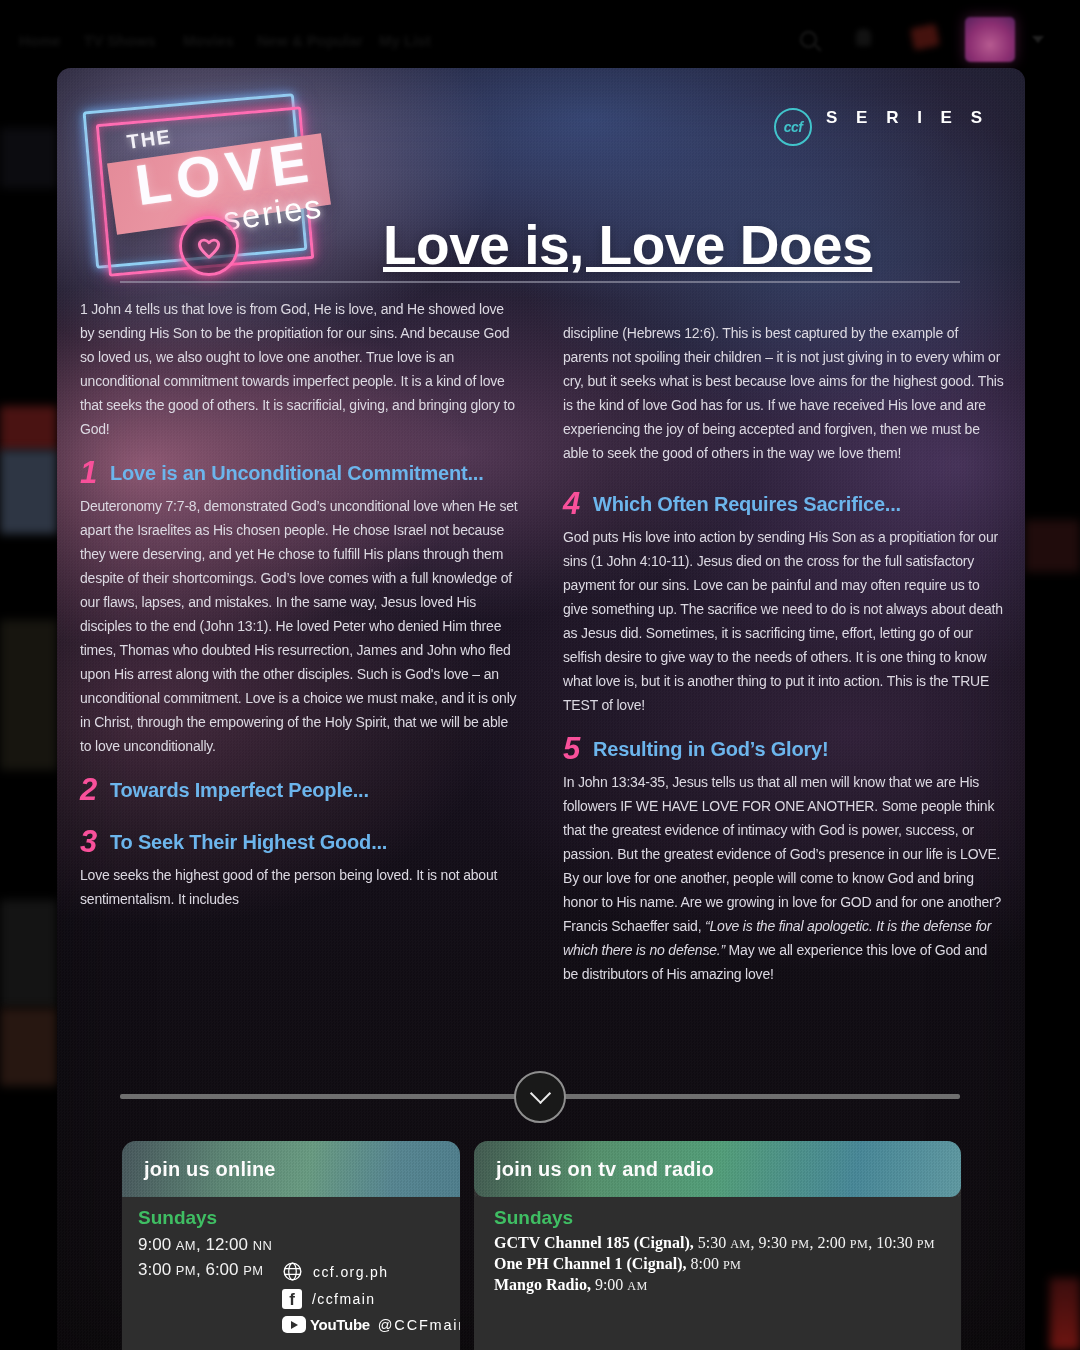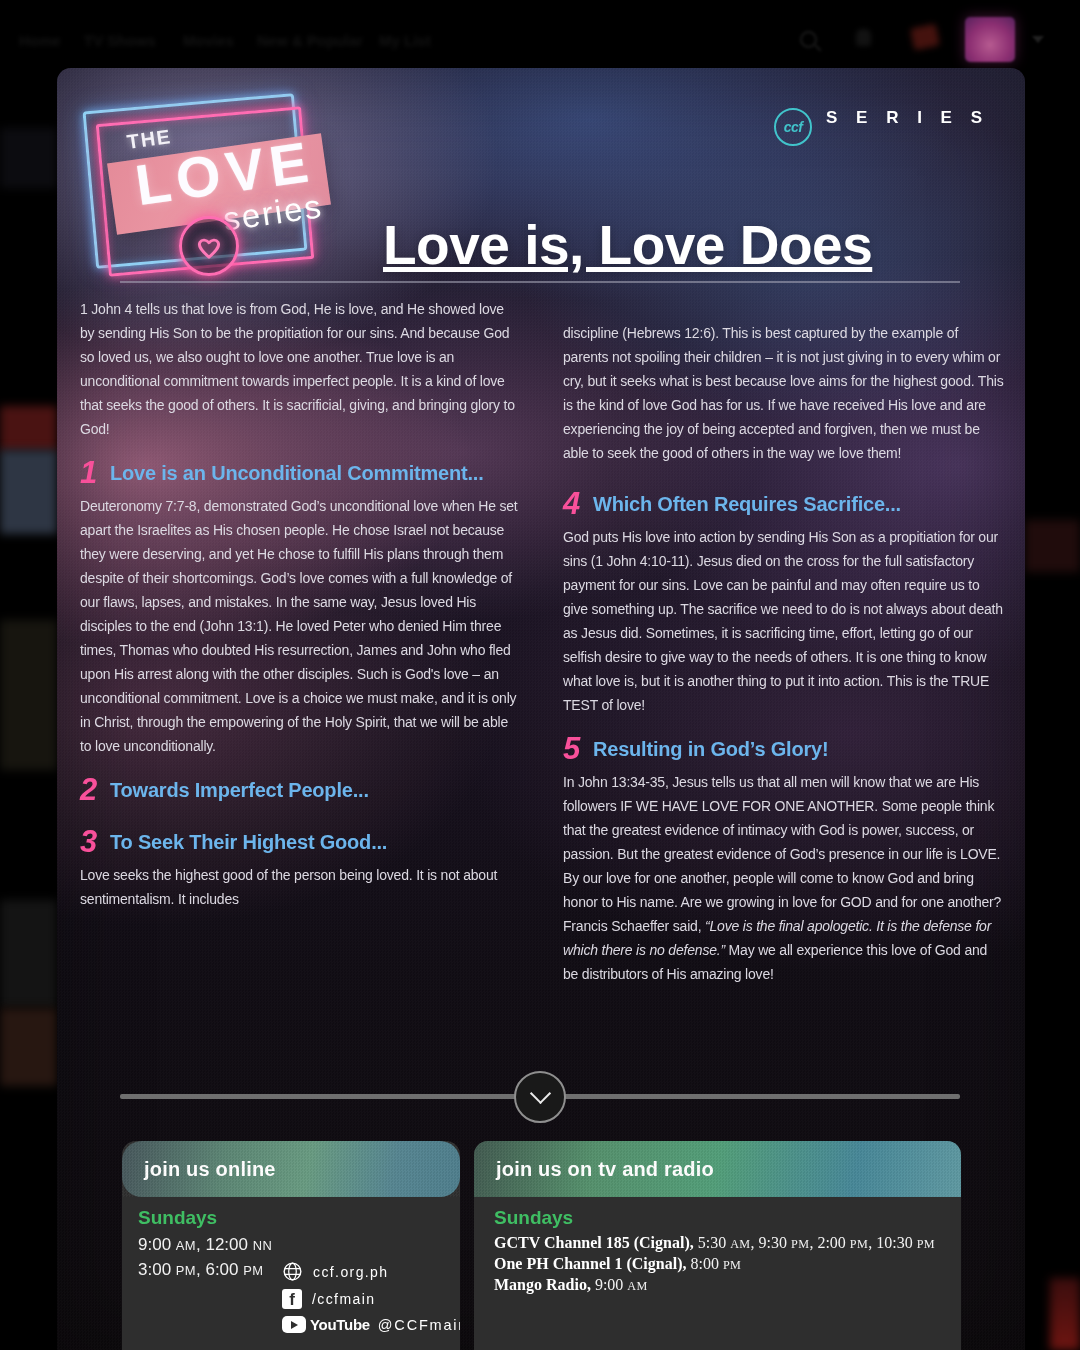--- a/index.html
+++ b/index.html
@@ -97,22 +97,22 @@
     justify-content:center;cursor:pointer;}
   .chev{width:13px;height:13px;border-right:2.5px solid #eaeaea;border-bottom:2.5px solid #eaeaea;
     transform:rotate(45deg);margin-top:-7px;}
 
   
   .fcard{position:absolute;top:1073px;height:240px;border-radius:14px;overflow:hidden;background:#2e2e2e;}
   .fcard-online{left:65px;width:338px;}
   .fcard-tv{left:417px;width:487px;}
   .fcard-head{height:56px;display:flex;align-items:center;padding-left:22px;box-sizing:border-box;
     color:#fff;font-size:20px;font-weight:700;letter-spacing:.2px;position:relative;}
-  .fcard-online .fcard-head{background:linear-gradient(100deg,#46565b 0%,#5b8473 30%,#679a80 55%,#558490 80%,#4d7d8b 100%);border-radius:20px;}
-  .fcard-tv .fcard-head{background:linear-gradient(100deg,#41594f 0%,#54906b 25%,#519d78 50%,#468697 78%,#5e98a0 100%);}
+  .fcard-online .fcard-head{background:linear-gradient(100deg,#46565b 0%,#5b8473 30%,#679a80 55%,#558490 80%,#4d7d8b 100%);}
+  .fcard-tv .fcard-head{background:linear-gradient(100deg,#41594f 0%,#54906b 25%,#519d78 50%,#468697 78%,#5e98a0 100%);border-radius:11px;}
   .fcard-head::after{content:'';position:absolute;inset:0;
     background-image:repeating-conic-gradient(rgba(255,255,255,.03) 0 25%, rgba(0,0,0,.04) 0 50%);
     background-size:3px 3px;}
   .fbody{position:relative;padding:10px 20px 0 16px;}
   .fcard-tv .fbody{padding-left:20px;}
   .day-label{color:#3fbe63;font-size:19px;font-weight:700;margin:0 0 4px 0;}
   .times-text{color:#f2f2f2;font-size:17px;line-height:24px;margin:0;white-space:pre-line;}
   .sc{font-size:.76em;letter-spacing:.4px;}
   .online-links{position:absolute;left:160px;top:64px;}
   .link-row{display:flex;align-items:center;margin-bottom:7px;cursor:pointer;}

